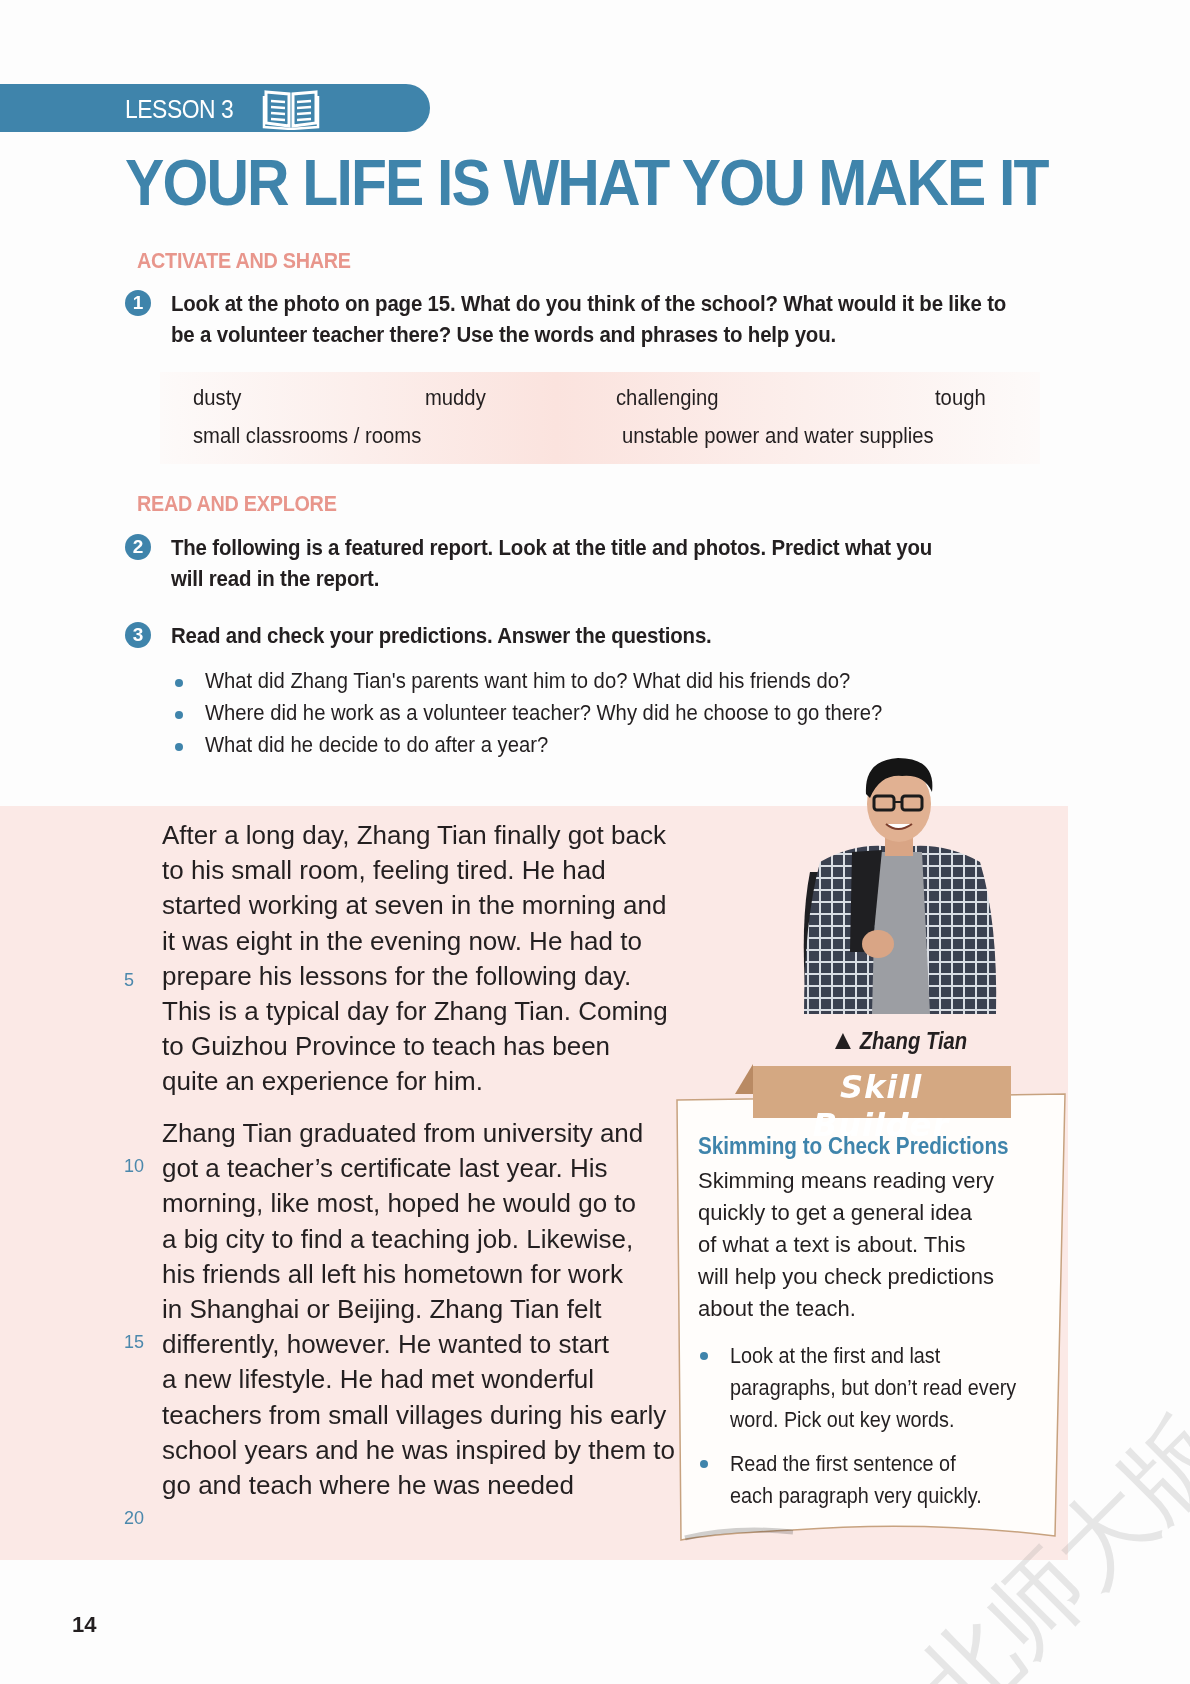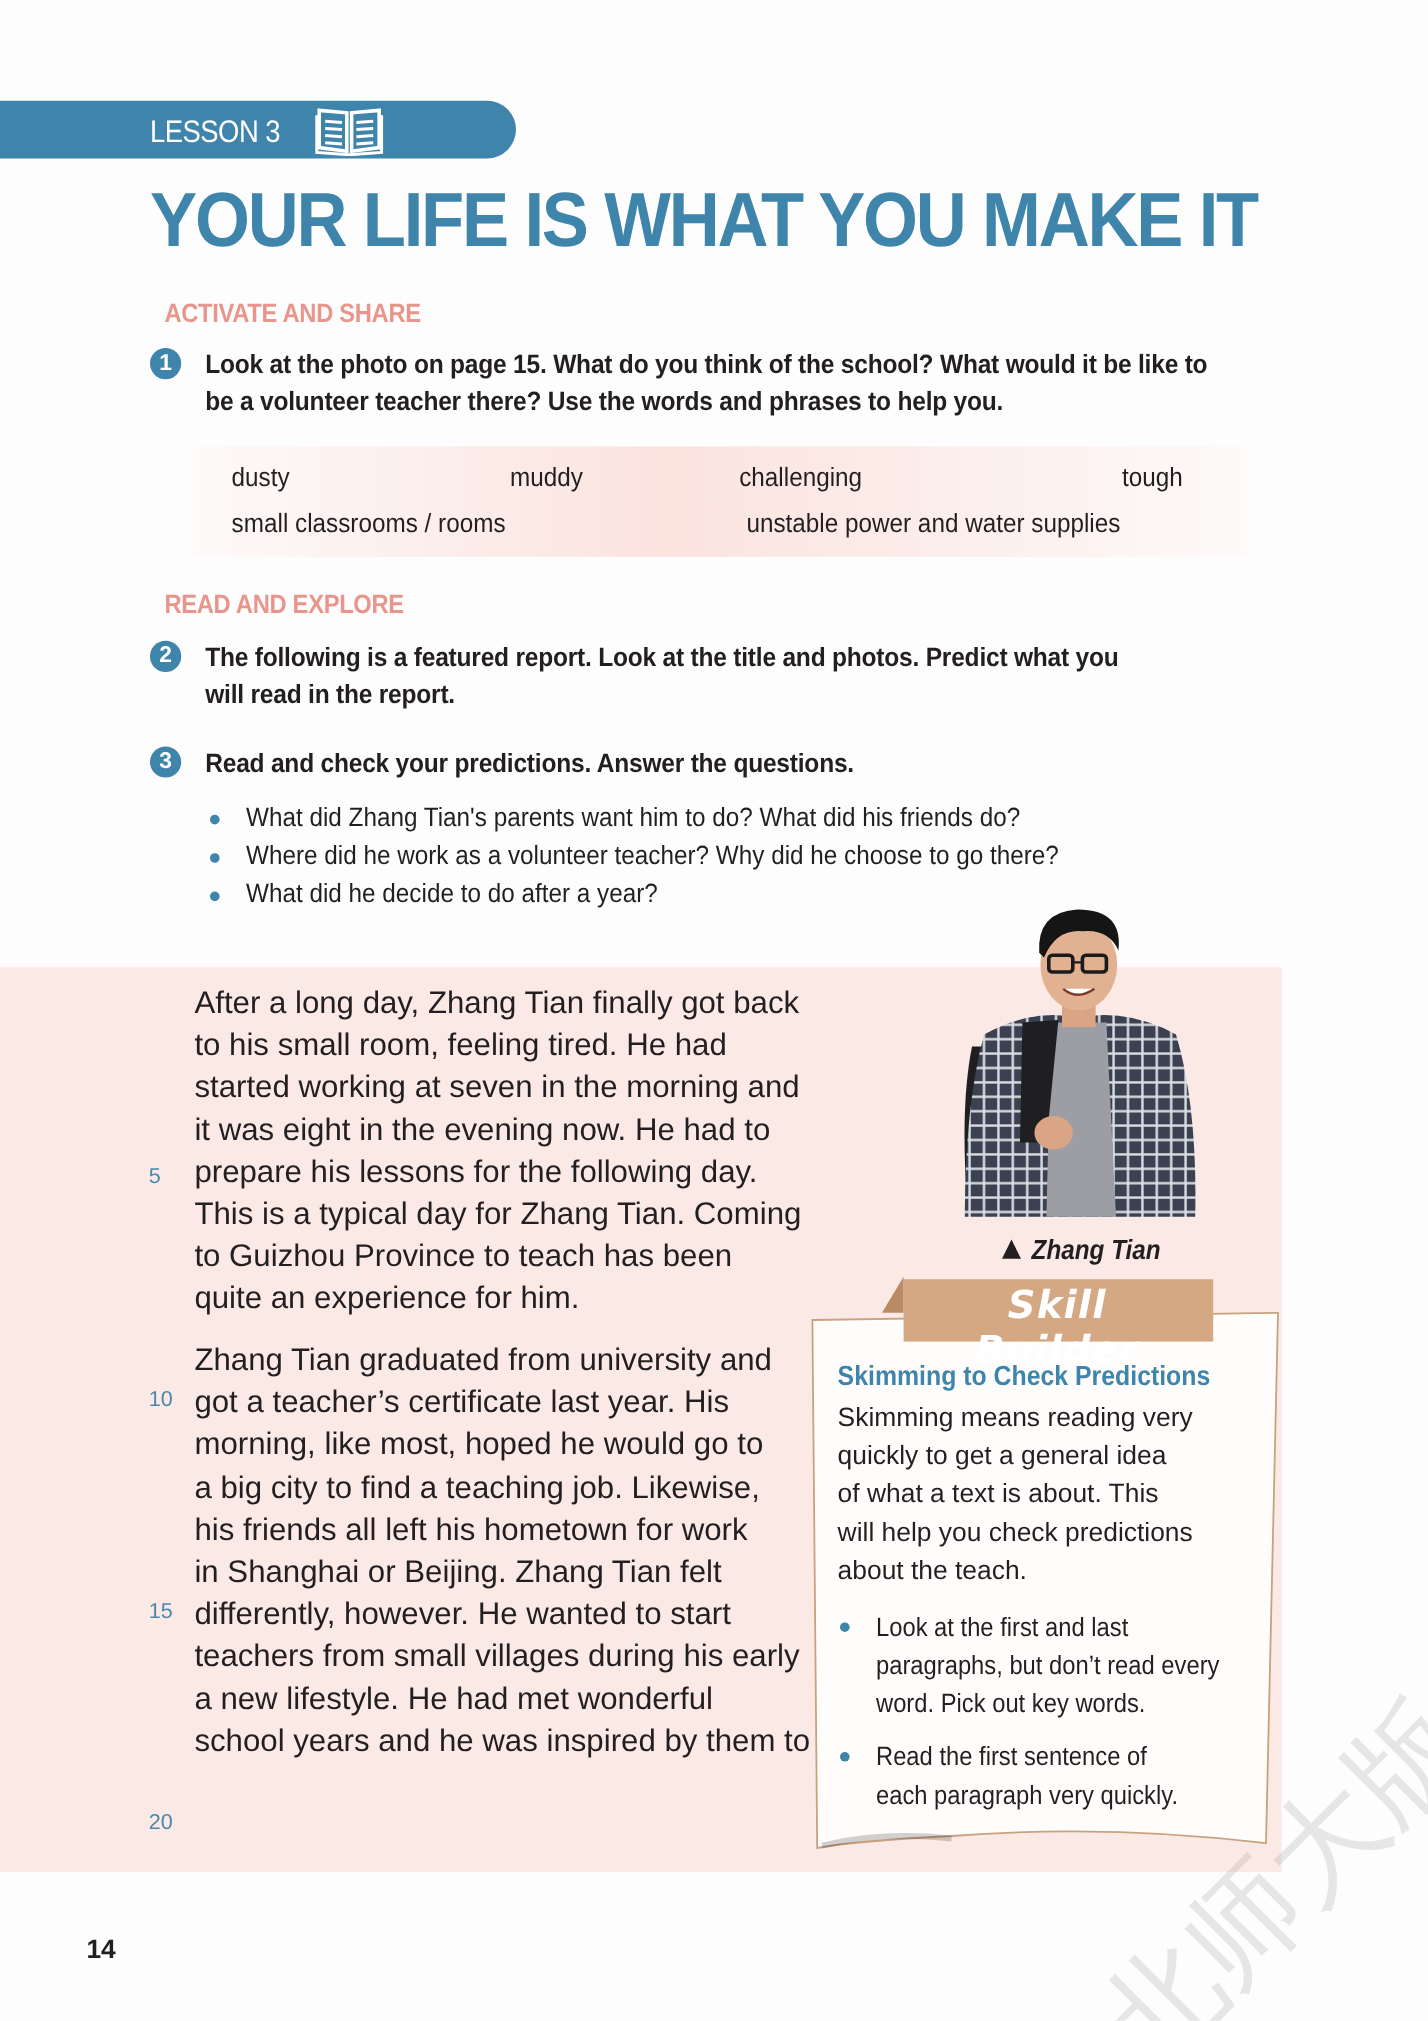--- a/index.html
+++ b/index.html
@@ -118,23 +118,24 @@
   <div>quite an experience for him.</div>
 </div>
 <div class="passage" style="top:1116px">
   <div>Zhang Tian graduated from university and</div>
   <div>got a teacher’s certificate last year. His</div>
   <div>morning, like most, hoped he would go to</div>
   <div>a big city to find a teaching job. Likewise,</div>
   <div>his friends all left his hometown for work</div>
   <div>in Shanghai or Beijing. Zhang Tian felt</div>
   <div>differently, however. He wanted to start</div>
+  <div>a new lifestyle. He had met wonderful</div>
   <div>teachers from small villages during his early</div>
-  <div>a new lifestyle. He had met wonderful</div>
   <div>school years and he was inspired by them to</div>
+  <div>go and teach where he was needed</div>
 </div>
 
 <div class="line-num" style="top:970px">5</div>
 <div class="line-num" style="top:1156px">10</div>
 <div class="line-num" style="top:1332px">15</div>
 <div class="line-num" style="top:1508px">20</div>
 
 <svg class="photo" viewBox="0 0 216 266">
   <defs>
     <pattern id="plaid" width="12" height="12" patternUnits="userSpaceOnUse">

